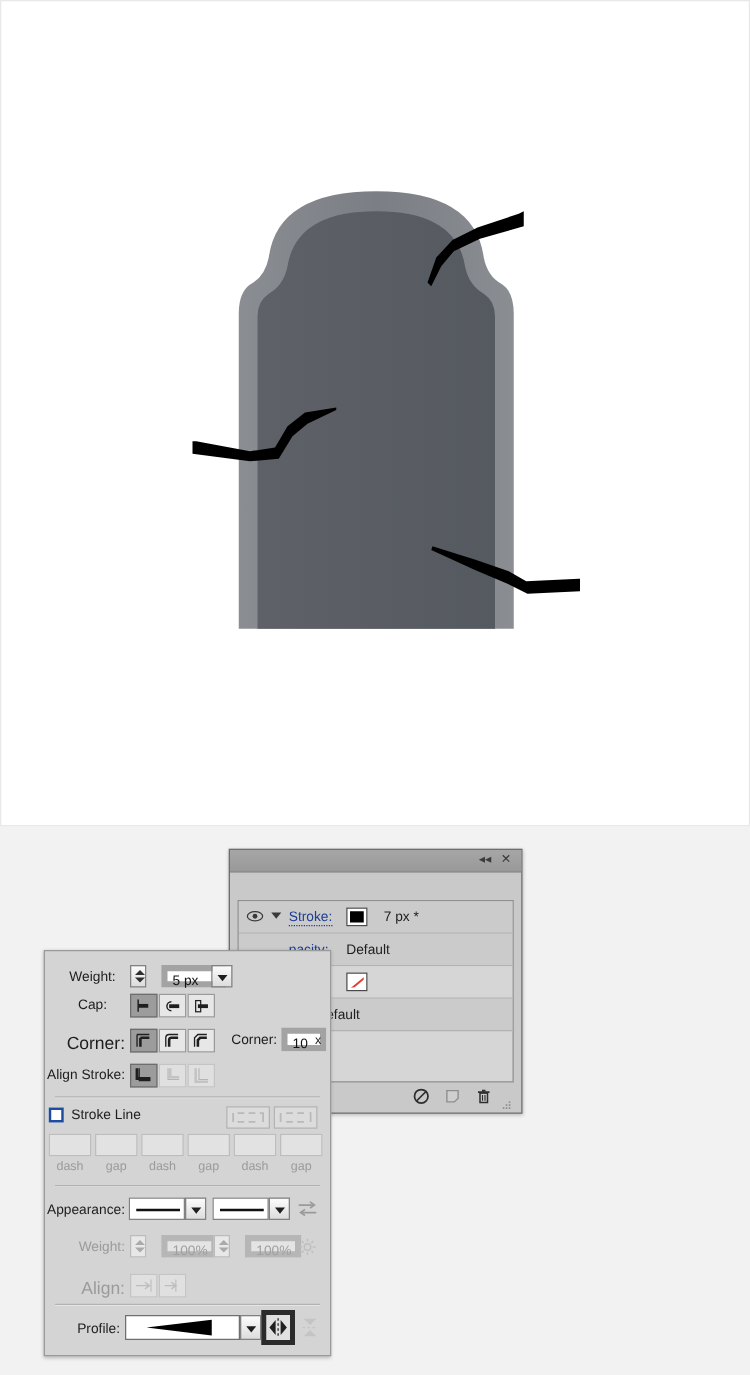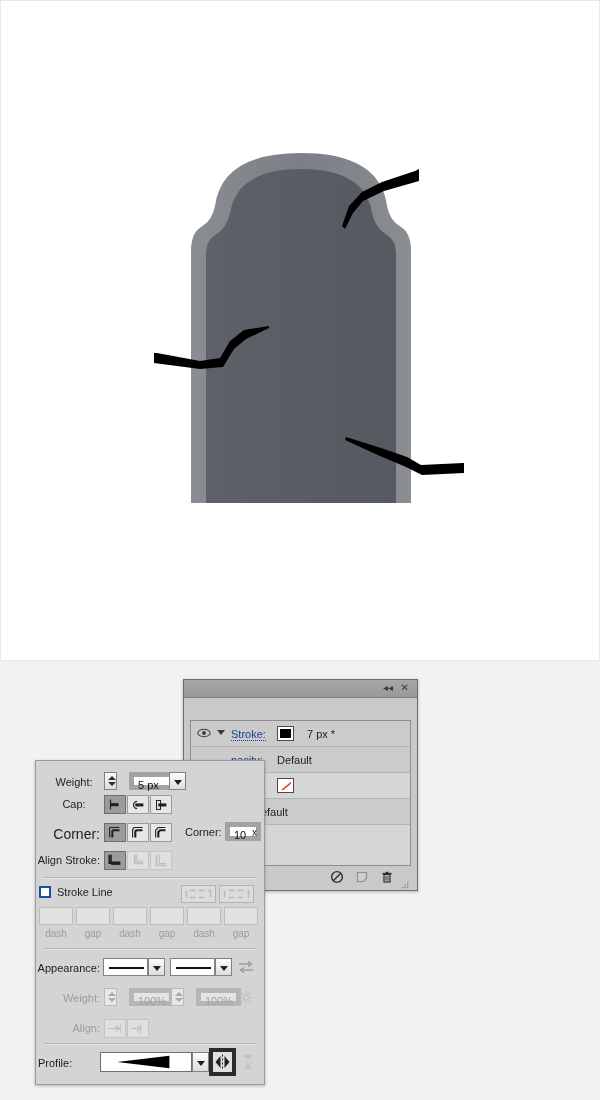--- a/index.html
+++ b/index.html
@@ -379,21 +379,21 @@
 <div class="field dim" style="left:184px;top:988px;width:45px;height:18px;">100%</div>
 <div style="position:absolute;left:238px;top:990px;width:16px;height:15px;">
   <svg viewBox="0 0 16 15" width="16" height="15">
       <g stroke="#bfbfbf" stroke-width="1.2" fill="none">
         <circle cx="8" cy="7.5" r="2.6"></circle>
         <path d="M8,1 L8,3.2 M8,11.8 L8,14 M1.5,7.5 L3.7,7.5 M12.3,7.5 L14.5,7.5 M3.4,2.9 L4.9,4.4 M11.1,10.6 L12.6,12.1 M12.6,2.9 L11.1,4.4 M4.9,10.6 L3.4,12.1"></path>
       </g>
     </svg>
 </div>
 
-<div style="position:absolute;left:30px;top:1022px;width:70px;font-size:11px;color:#9b9b9b;text-align:right;">Align:</div>
+<div style="position:absolute;left:30px;top:1022px;width:70px;font-size:14px;color:#9b9b9b;text-align:right;">Align:</div>
 <div class="segbtn dim" style="left:104px;top:1019px;">
   <svg viewBox="0 0 22 19" width="20" height="17">
       <g stroke="#bdbdbd" stroke-width="1.3" fill="none">
         <path d="M4,9.5 L15,9.5"></path>
         <path d="M12,6.5 L16,9.5 L12,12.5"></path>
         <path d="M17.5,4 L17.5,15" stroke-width="1"></path>
       </g>
     </svg>
 </div>
 <div class="segbtn dim" style="left:127px;top:1019px;">
@@ -401,21 +401,21 @@
       <g stroke="#bdbdbd" stroke-width="1.3" fill="none">
         <path d="M4,9.5 L13,9.5"></path>
         <path d="M10,6.5 L14,9.5 L10,12.5"></path>
         <path d="M14,4 L14,15" stroke-width="1"></path>
       </g>
     </svg>
 </div>
 
 <div class="sep" style="left:44px;width:212px;top:1043px;"></div>
 
-<div style="position:absolute;left:38px;top:1057px;width:58px;font-size:11px;color:#1d1d1d;text-align:left;">Profile:</div>
+<div style="position:absolute;left:38px;top:1057px;width:58px;font-size:11px;color:#1d1d1d;text-align:right;">Profile:</div>
 <div id="profile-field">
   <svg viewBox="0 0 92 20" width="90" height="18">
     <path d="M14,10 L72,3 L72,17 Z" fill="#000000"></path>
   </svg>
 </div>
 <div class="ddbtn" style="left:192px;top:1052px;height:20px;">
     <span class="tri" style="top:8px;"></span>
   </div>
 <div id="flip-btn">
   <svg viewBox="0 0 19 20" width="19" height="20" style="display:block;margin:0 auto;">

